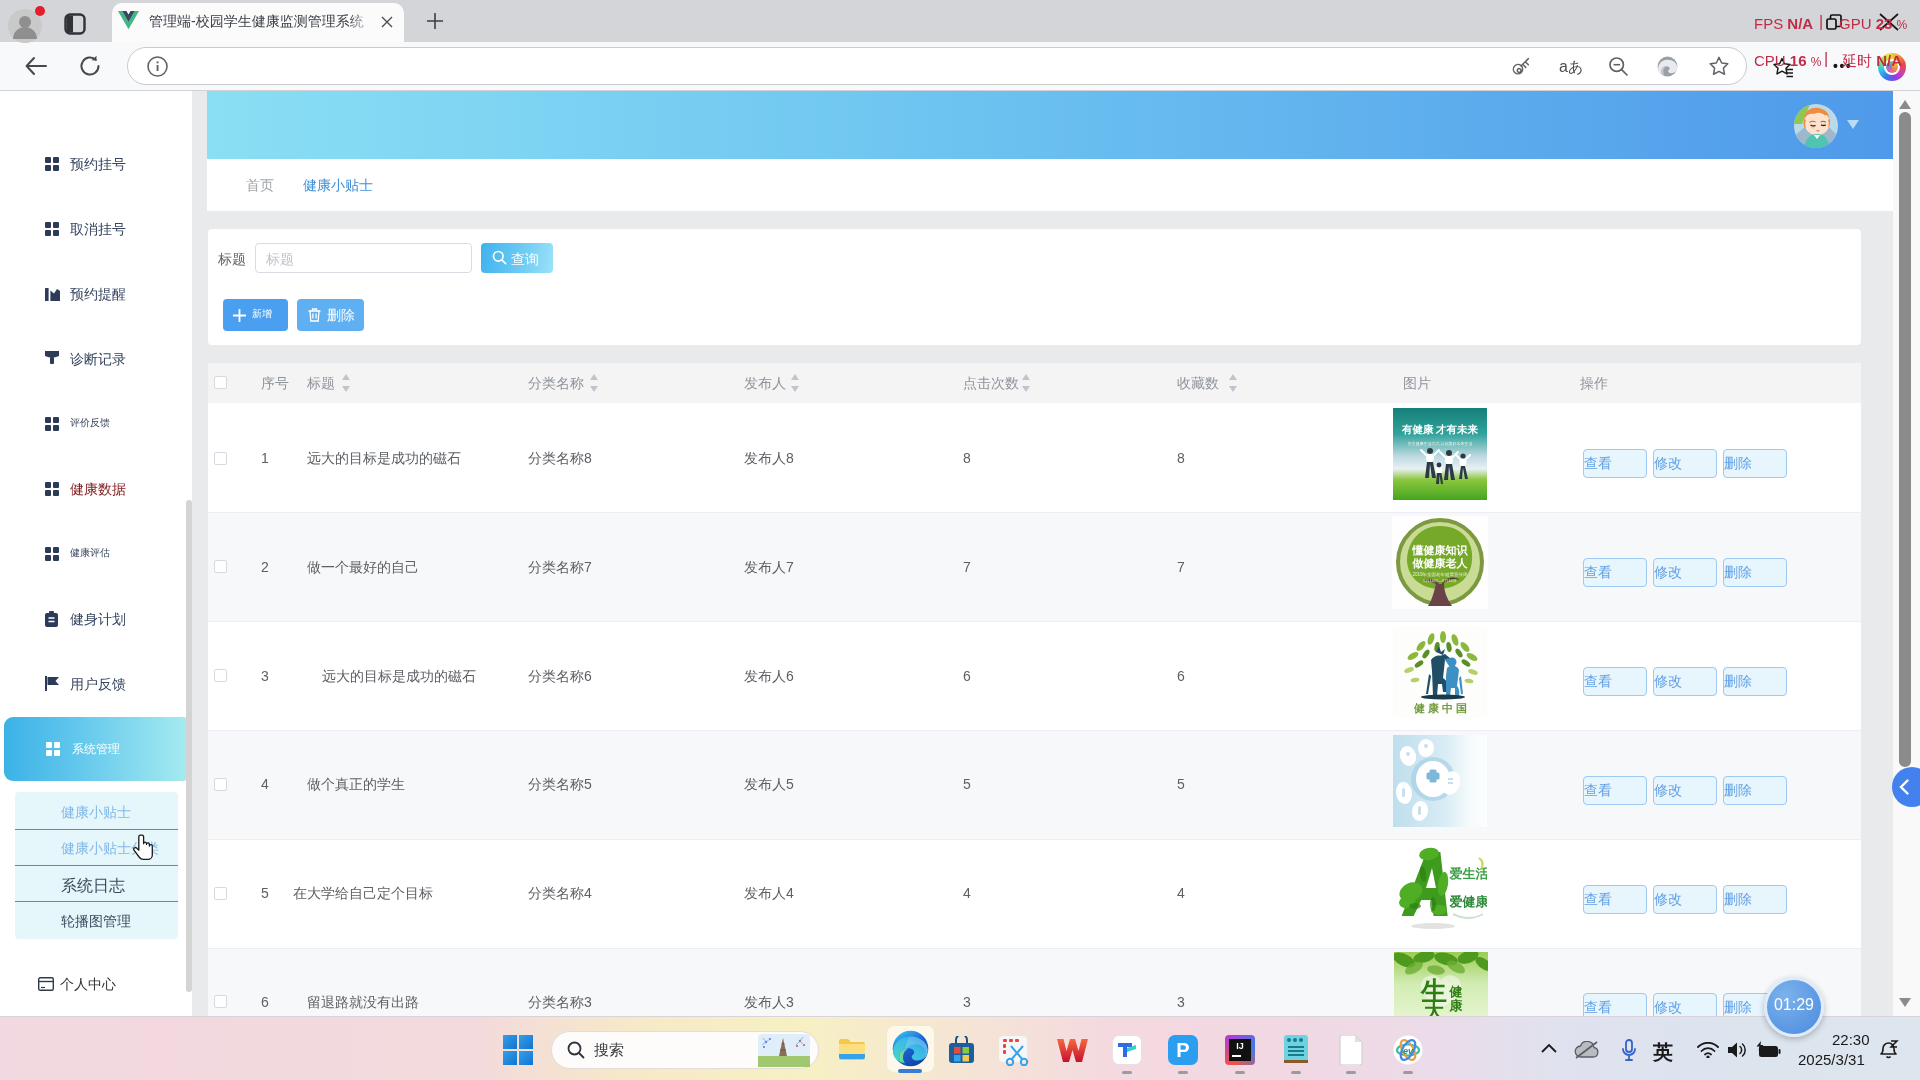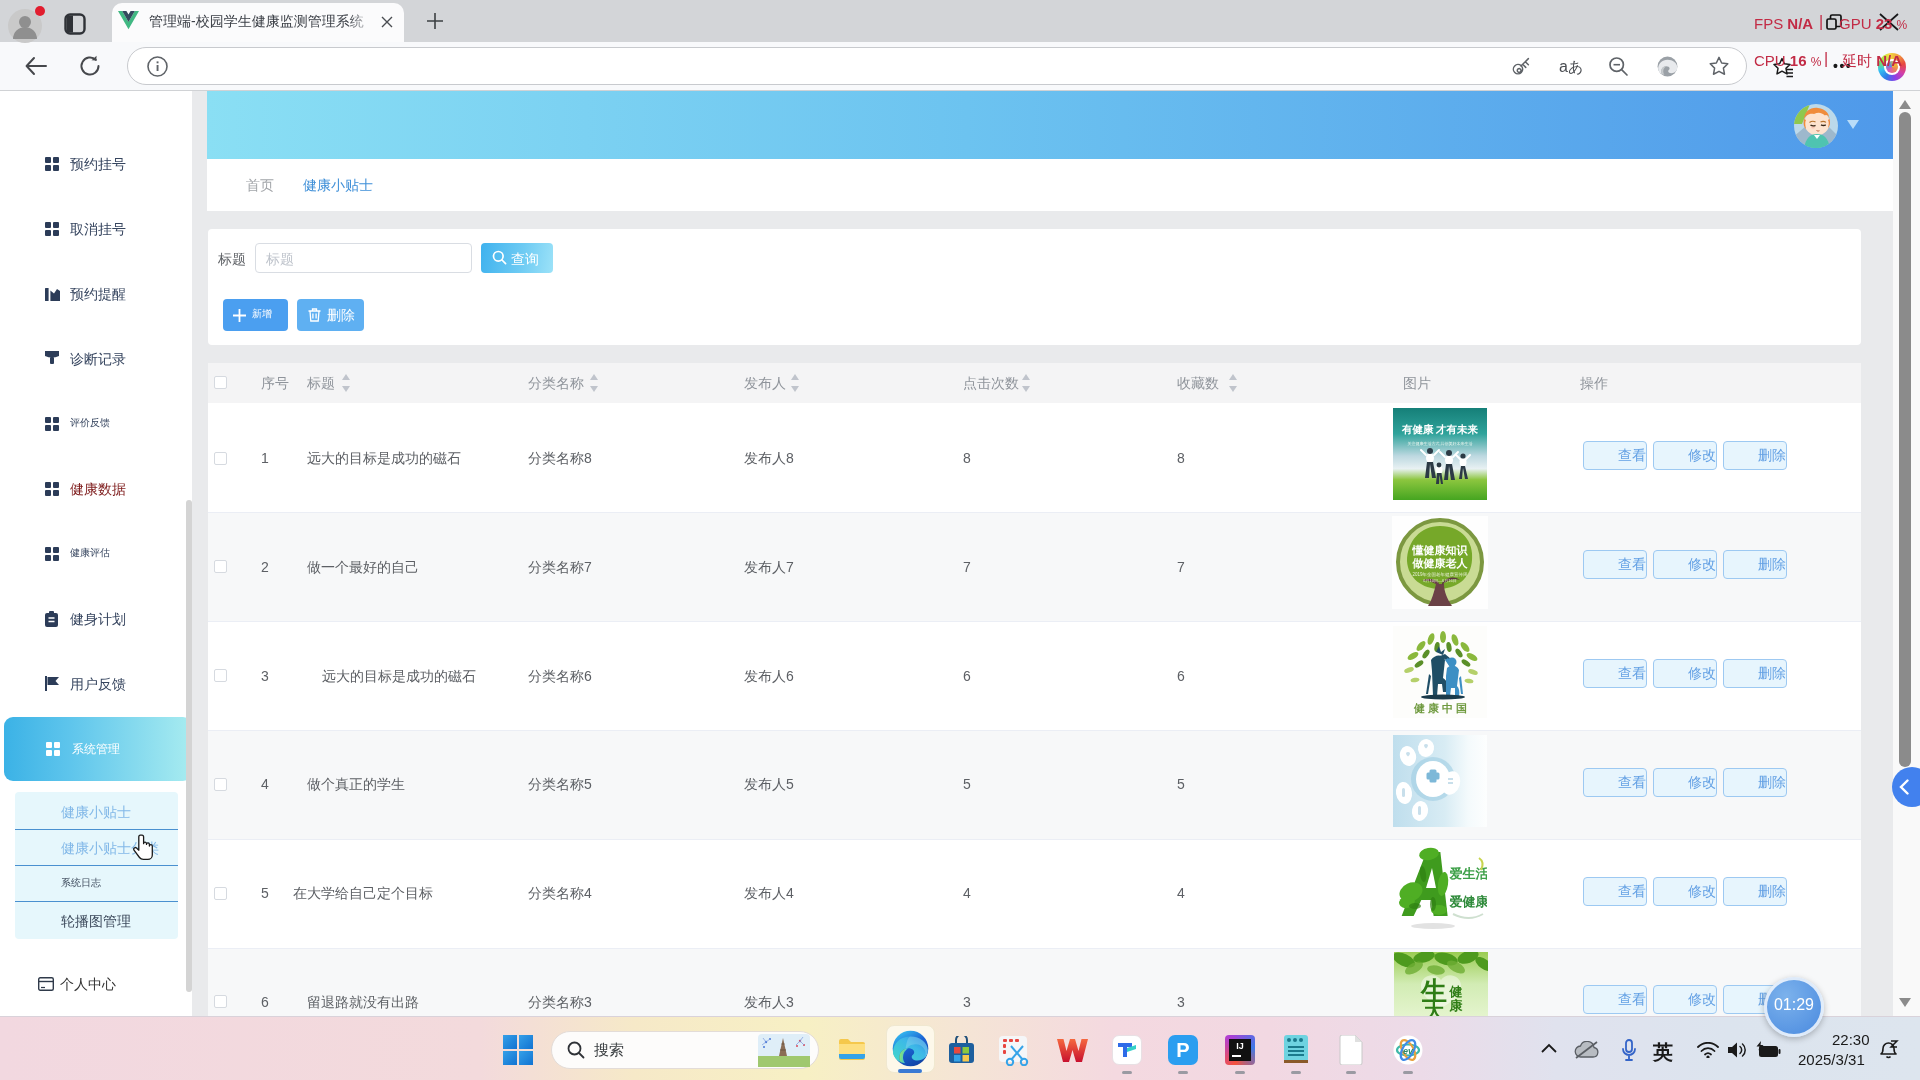--- a/index.html
+++ b/index.html
@@ -20,21 +20,21 @@
   #pghead { position:absolute; left:207px; top:0; width:1688px; height:68px; background:linear-gradient(90deg,#8adff4 0%,#6cc3f0 45%,#4f99ea 100%); }
   #crumbbar { position:absolute; left:207px; top:68px; width:1688px; height:52px; background:#fff; }
   .card { position:absolute; background:#fff; border-radius:4px; }
 
   
   .hd { position:absolute; font-size:14px; color:#8f949b; }
   .cell { position:absolute; font-size:14px; color:#5d6065; }
   .rowline { position:absolute; left:208px; width:1653px; height:1px; background:#ebeef5; }
   .stripe { position:absolute; left:208px; width:1653px; background:#f7f8f9; }
   .cbox { position:absolute; width:13px; height:13px; border:1px solid #d6dae0; border-radius:2px; background:#fff; }
-  .abtn { position:absolute; width:64px; height:29px; background:#e7f5fd; border:1px solid #9dc9f2; border-radius:4px; color:#63a0e4; font-size:14px; text-align:right; line-height:27px; }
+  .abtn { position:absolute; width:64px; height:29px; background:#e7f5fd; border:1px solid #9dc9f2; border-radius:4px; color:#63a0e4; font-size:14px; text-align:left; line-height:27px;margin-top:8px; }
 
   
   #taskbar { position:absolute; left:0; top:1016px; width:1920px; height:64px;
     background:linear-gradient(90deg,#f2d8e0 0%,#f3dadc 25%,#f6e9c8 33%,#f7f0c4 42%,#f5e5d5 50%,#f4d9e0 58%,#f2d8e2 66%,#ecdbe8 74%,#e0e2ee 81%,#dce4ee 90%,#dde5ee 100%);
     border-top:1px solid #d9d2da; }
 </style>
 </head>
 <body>
 <div id="stage">
 
@@ -210,21 +210,21 @@
           <rect x="8" y="8" width="6" height="6" rx="1"></rect>
         </g>
       </svg>
     <div class="abs" style="left:72px;top:650px;font-size:12px;color:#fff">系统管理</div>
 
     <div class="abs" style="left:15px;top:701px;width:163px;height:147px;background:#e6f7fc;border-radius:4px"></div>
     <div class="abs" style="left:61px;top:713px;font-size:14px;color:#83b9e8">健康小贴士</div>
     <div class="abs" style="left:15px;top:738px;width:163px;height:1px;background:#4a90d0"></div>
     <div class="abs" style="left:61px;top:749px;font-size:14px;color:#83b9e8">健康小贴士分类</div>
     <div class="abs" style="left:15px;top:774px;width:163px;height:1px;background:#4a90d0"></div>
-    <div class="abs" style="left:61px;top:785px;font-size:10px;color:#3d4a5c">系统日志</div>
+    <div class="abs" style="left:61px;top:785px;font-size:16px;color:#3d4a5c">系统日志</div>
     <div class="abs" style="left:15px;top:810px;width:163px;height:1px;background:#4a90d0"></div>
     <div class="abs" style="left:61px;top:822px;font-size:14px;color:#3d4a5c">轮播图管理</div>
 
     <svg class="abs" style="left:133px;top:743px;z-index:70" width="24" height="30" viewBox="0 0 24 30">
       <path d="M7.3 1.2 C6.3 1.2 5.8 2 5.8 2.9 L5.8 16.2 L3.6 14.1 C2.7 13.2 1.4 13.4 0.9 14.4 C0.5 15.2 0.8 16 1.4 16.7 L6.5 23.5 C7.4 24.7 8.8 25.4 10.3 25.4 L14.8 25.4 C17.3 25.4 19.3 23.4 19.3 20.9 L19.3 12.1 C19.3 11.2 18.6 10.6 17.8 10.6 C17 10.6 16.4 11.2 16.4 12.1 L16.4 10.4 C16.4 9.5 15.7 8.9 14.9 8.9 C14.1 8.9 13.5 9.5 13.5 10.4 L13.5 9.7 C13.5 8.8 12.8 8.2 12 8.2 C11.2 8.2 10.6 8.8 10.6 9.7 L10.6 2.9 C10.6 2 10 1.2 9 1.2 Z" fill="#fff" stroke="#1a1a1a" stroke-width="1.3" stroke-linejoin="round"></path>
     </svg>
 
     <svg class="abs" style="left:38px;top:886px" width="16" height="14" viewBox="0 0 16 14">
         <rect x="0.7" y="0.7" width="14.6" height="12.6" rx="1.5" fill="none" stroke="#2f3a4a" stroke-width="1.4"></rect>
         <path d="M0.7 4.5 H15.3" stroke="#2f3a4a" stroke-width="1.4"></path>

